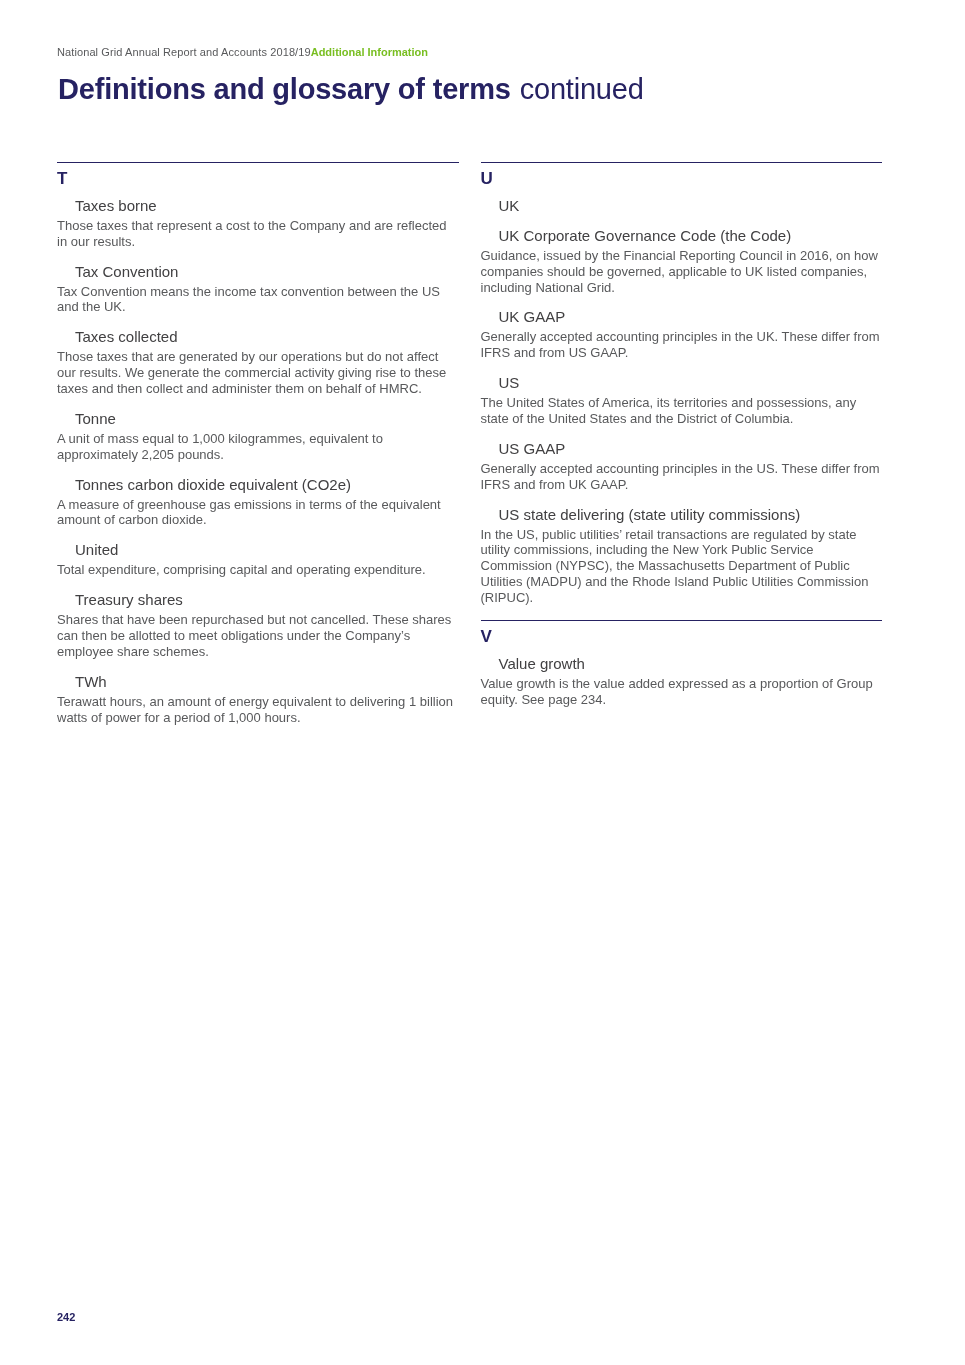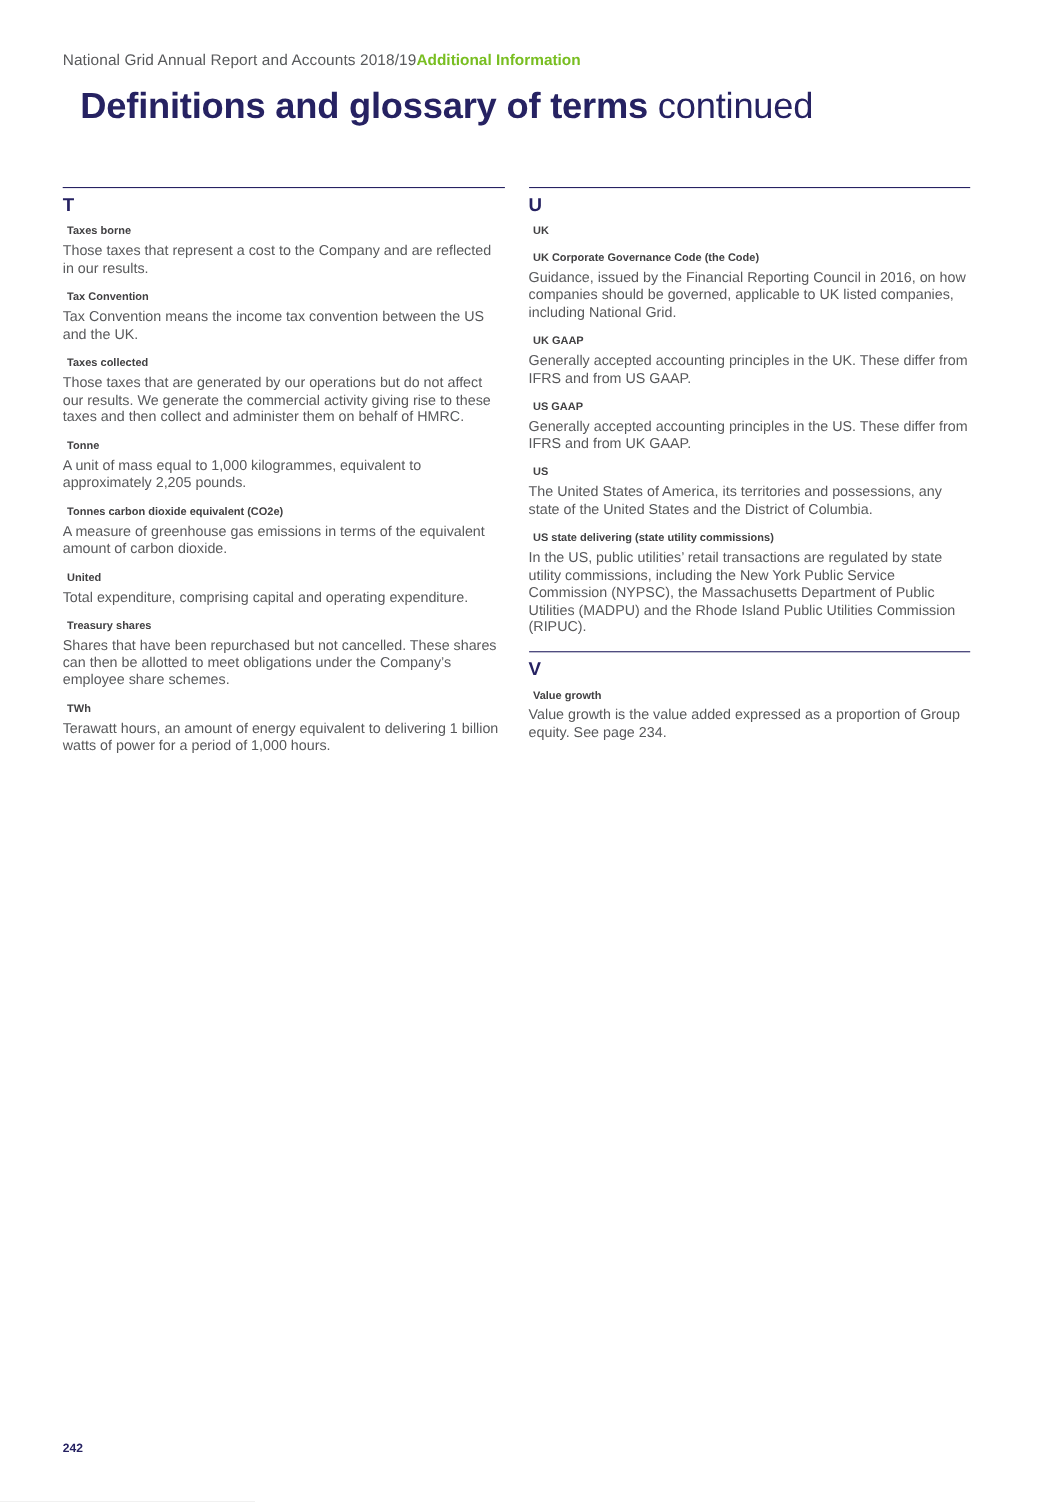--- a/index.html
+++ b/index.html
@@ -12,34 +12,34 @@
     margin: 0 auto;
     background: #ffffff;
     color: #58595b;
     overflow: hidden;
   }
   .content {
     padding: 46px 83px 0 57px;
   }
   
   .meta-line {
-    font-size: 14px;
+    font-size: 11px;
     color: #58595b;
     display: flex;
     align-items: baseline;
   }
   .meta-report-title { letter-spacing: 0.1px; }
   .meta-section-label {
     color: #78be20;
     font-weight: 700;
   }
   
   .page-title {
-    margin: 16px 0 0 16px;
-    font-size: 33px;
+    margin: 16px 0 0 1px;
+    font-size: 29px;
     line-height: 1.1;
     color: #262262;
     font-weight: 700;
     letter-spacing: -0.2px;
   }
   .page-title .title-suffix {
     font-weight: 400;
     margin-left: 9px;
     color: #262262;
   }
@@ -58,23 +58,23 @@
     height: 0;
   }
   .section-letter {
     margin: 0 0 8px 0;
     font-size: 17px;
     font-weight: 700;
     color: #262262;
   }
   .entry { margin: 0 0 13px 0; }
   .term {
-    margin: 0 0 4px 4px;
-    font-size: 10px;
-    font-weight: 700;
+    margin: 0 0 4px 18px;
+    font-size: 15px;
+    font-weight: 400;
     color: #414042;
   }
   .def {
     margin: 0;
     font-size: 13px;
     line-height: 1.22;
     color: #58595b;
   }
   
   .page-footer {
@@ -155,26 +155,26 @@
           </div>
           <div class="entry">
             <h3 class="term">UK Corporate Governance Code (the Code)</h3>
             <p class="def">Guidance, issued by the Financial Reporting Council in 2016, on how companies should be governed, applicable to UK listed companies, including National Grid.</p>
           </div>
           <div class="entry">
             <h3 class="term">UK GAAP</h3>
             <p class="def">Generally accepted accounting principles in the UK. These differ from IFRS and from US GAAP.</p>
           </div>
           <div class="entry">
+            <h3 class="term">US</h3>
+            <p class="def">The United States of America, its territories and possessions, any state of the United States and the District of Columbia.</p>
+          </div>
+          <div class="entry">
             <h3 class="term">US GAAP</h3>
             <p class="def">Generally accepted accounting principles in the US. These differ from IFRS and from UK GAAP.</p>
-          </div>
-          <div class="entry">
-            <h3 class="term">US</h3>
-            <p class="def">The United States of America, its territories and possessions, any state of the United States and the District of Columbia.</p>
           </div>
           <div class="entry">
             <h3 class="term">US state delivering (state utility commissions)</h3>
             <p class="def">In the US, public utilities’ retail transactions are regulated by state utility commissions, including the New York Public Service Commission (NYPSC), the Massachusetts Department of Public Utilities (MADPU) and the Rhode Island Public Utilities Commission (RIPUC).</p>
           </div>
         </section>
 
         <section class="glossary-section">
           <hr class="section-rule">
           <h2 class="section-letter">V</h2>

